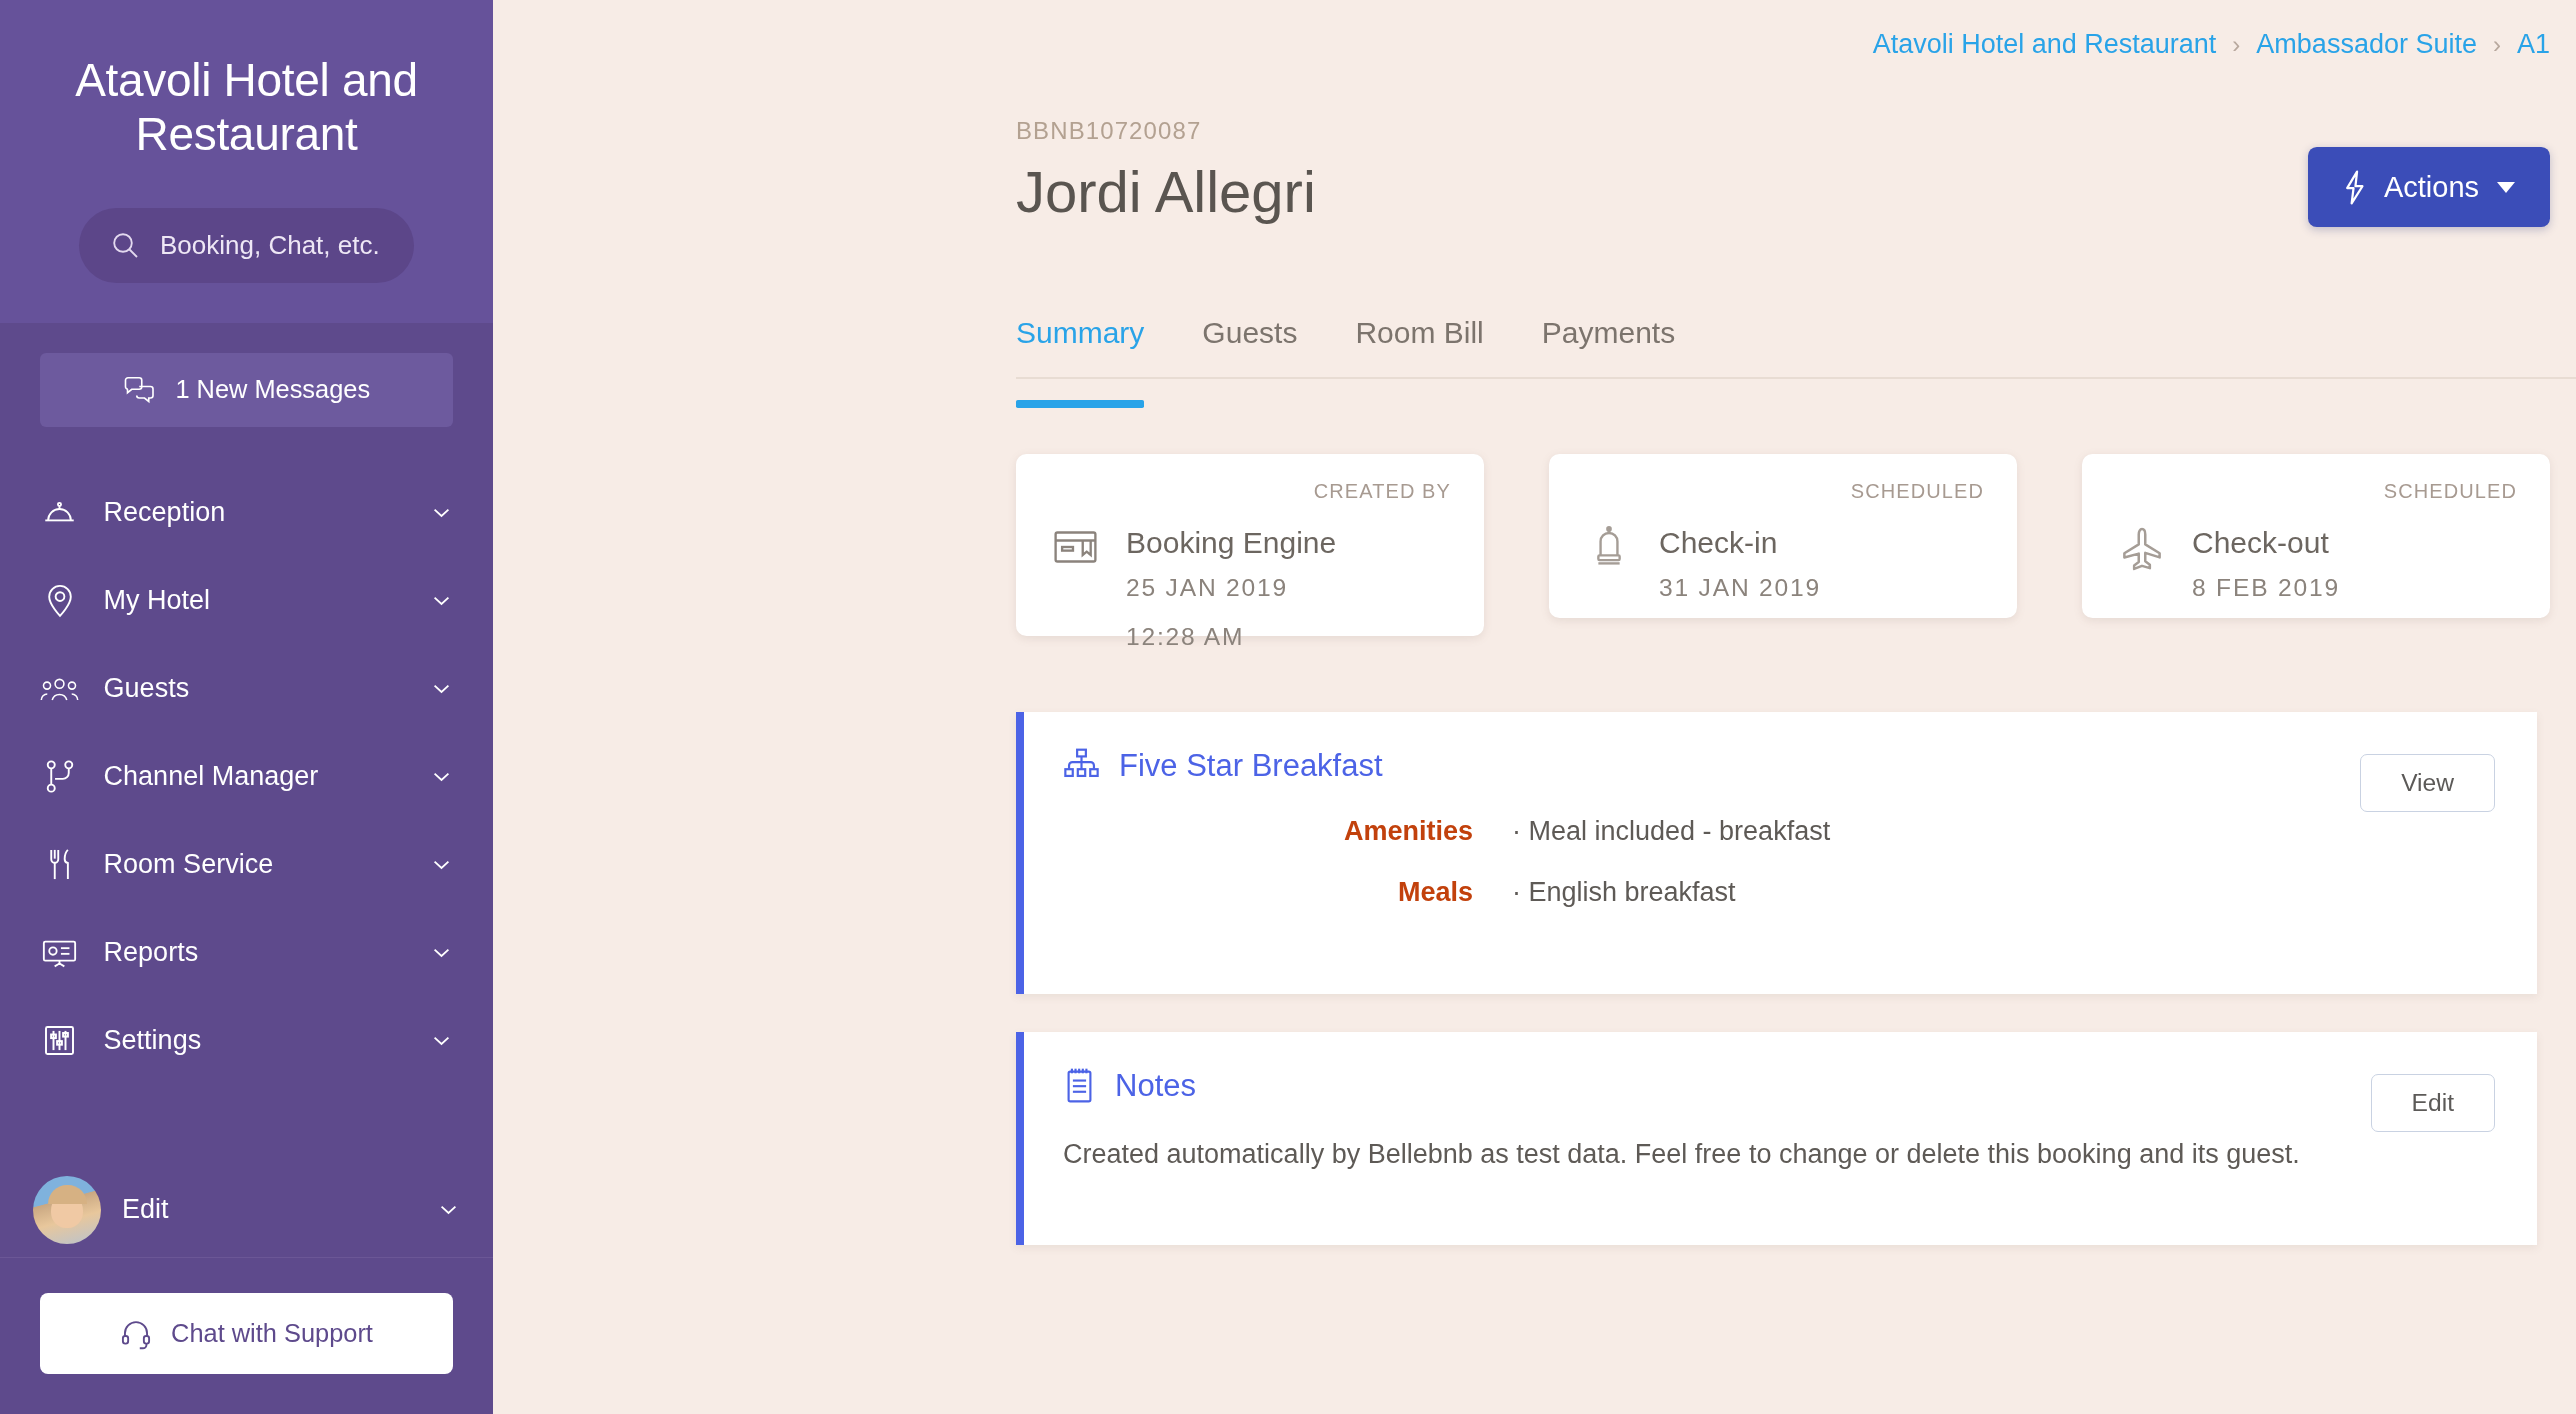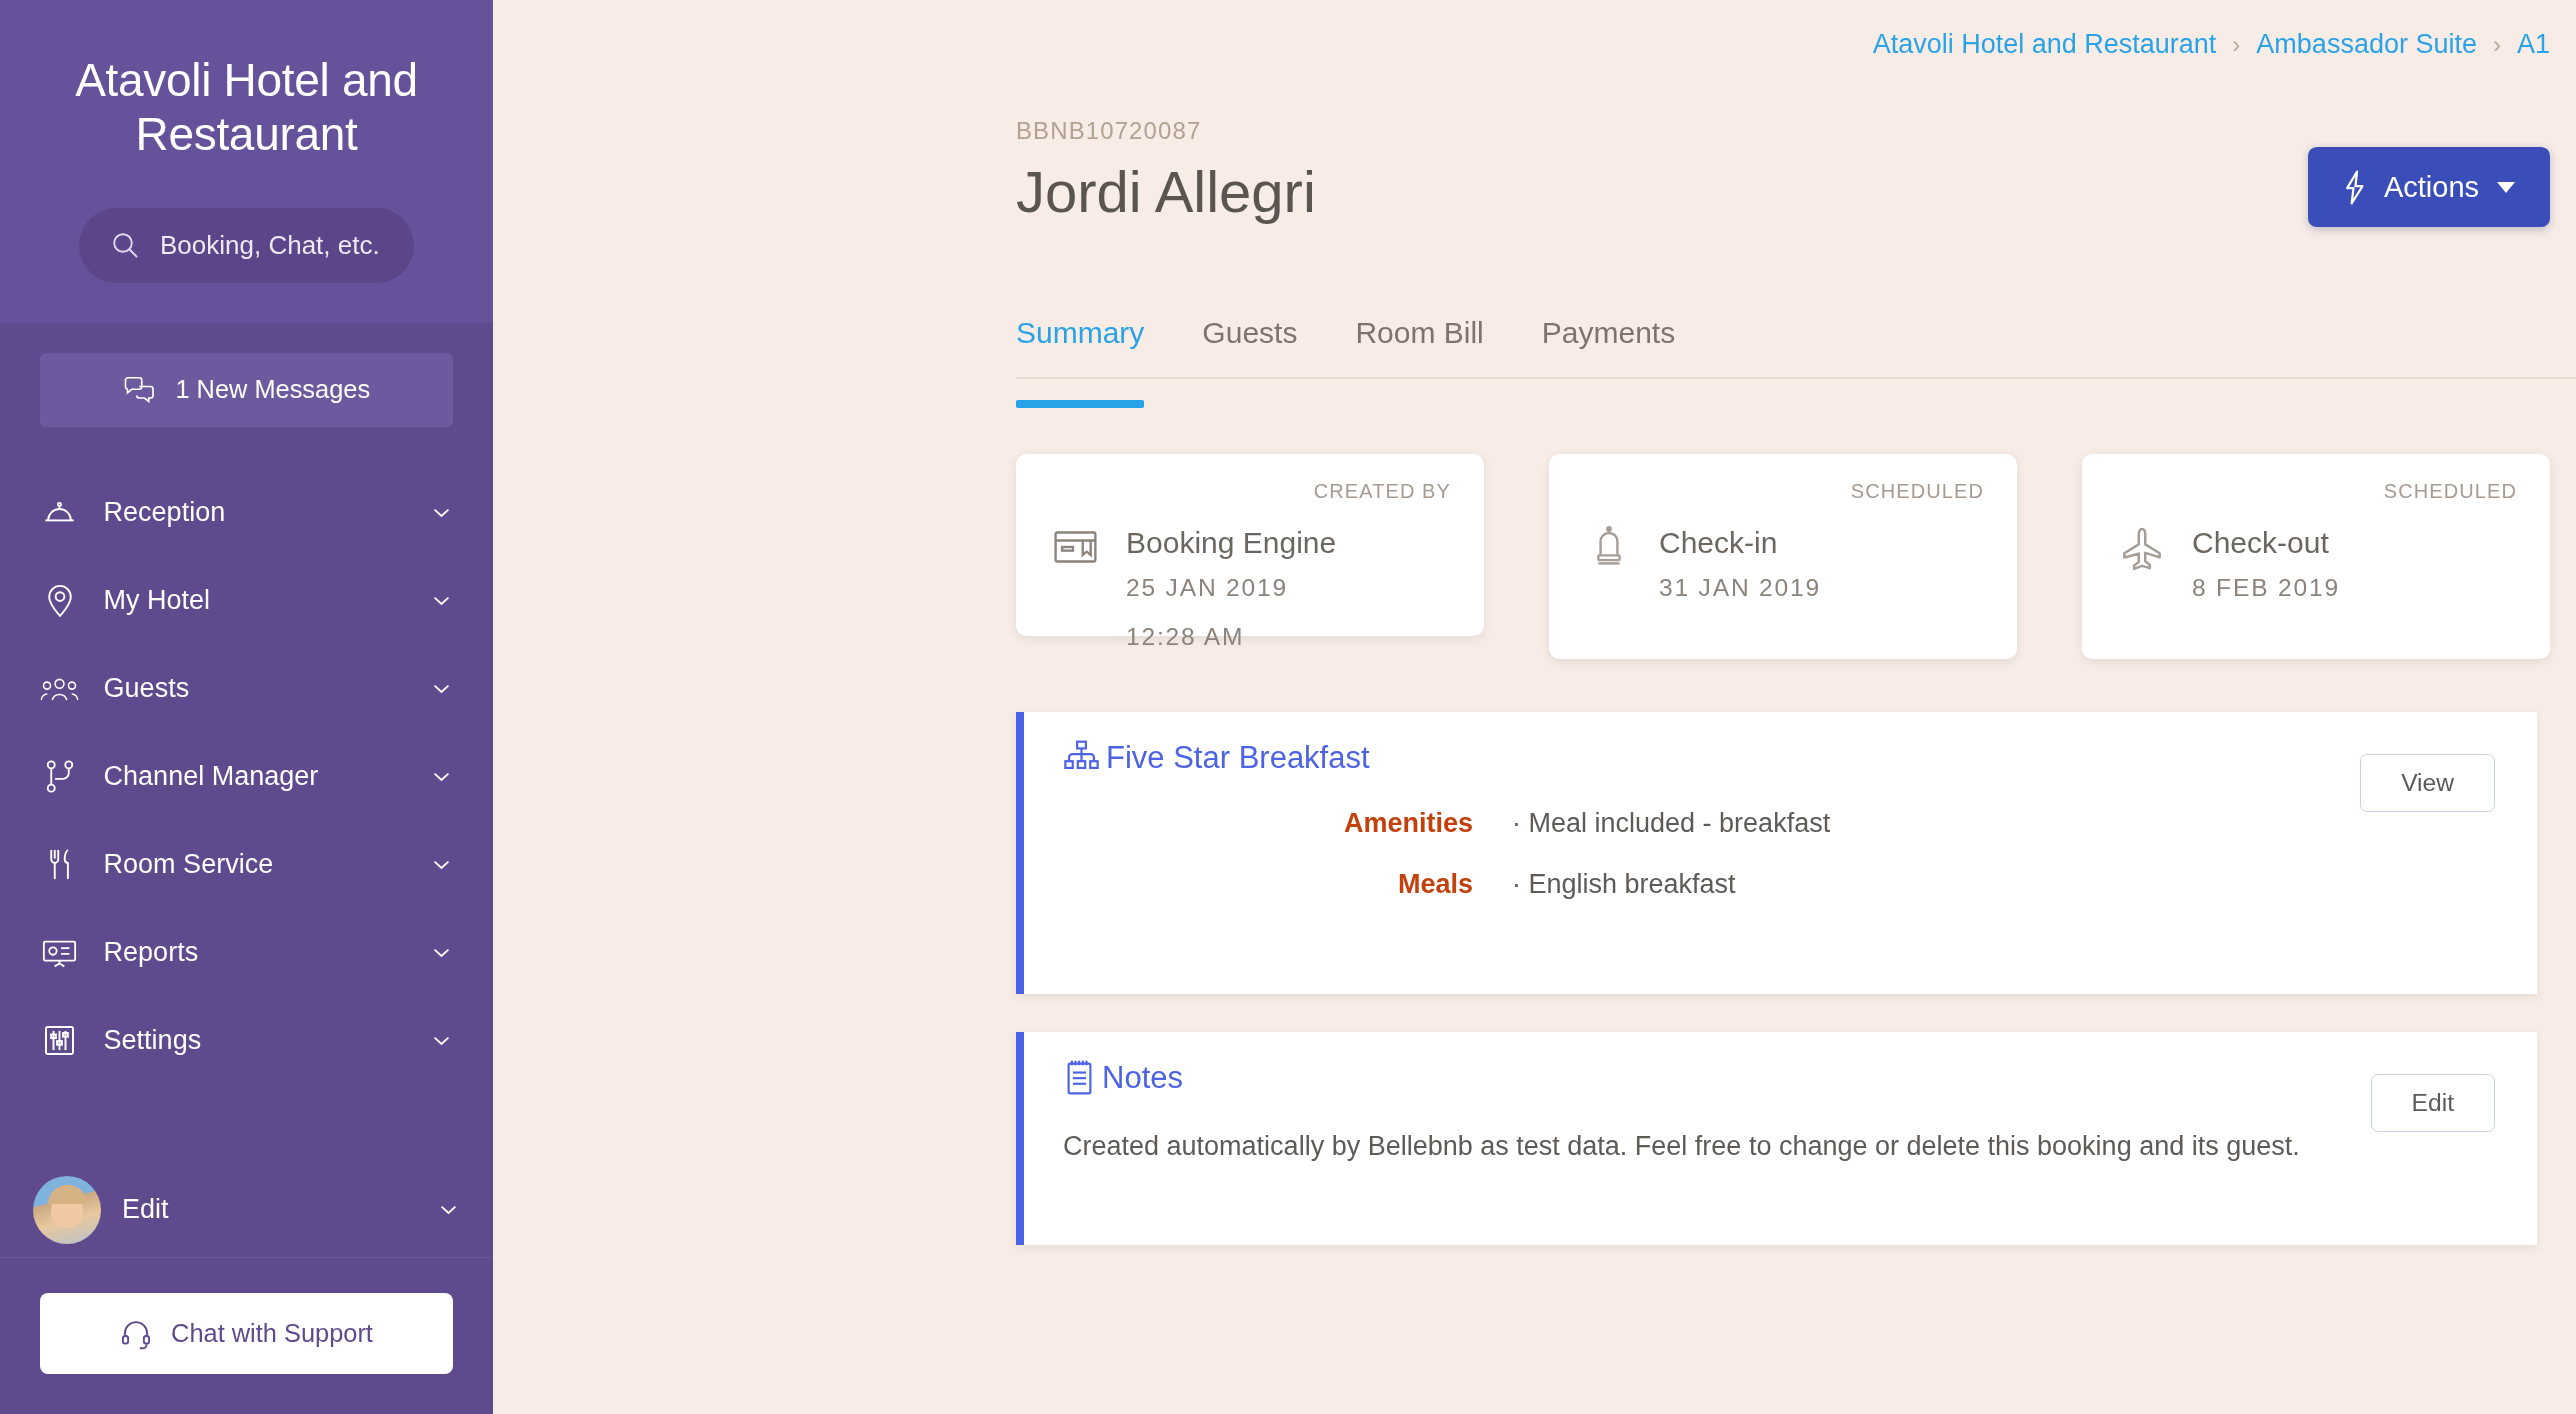--- a/index.html
+++ b/index.html
@@ -105,40 +105,40 @@
 
   
   .status-row { position:absolute; left:523px; top:454px; display:flex; gap:65px; }
   .st-card {
     background:#fff; border-radius:10.5px;
     box-shadow:0 2.6px 8.8px rgba(120,100,90,.13);
     padding:30px 35px 26px;
     position:relative;
   }
   .st-card.c1 { width:468px; height:182px; }
-  .st-card.c2, .st-card.c3 { width:468px; height:205px; }
+  .st-card.c2, .st-card.c3 { width:468px; height:164px; }
   .st-tag {
     position:absolute; right:33px; top:26px;
     font-size:20px; letter-spacing:1.1px; color:#a79a91;
   }
   .st-body { display:flex; gap:26px; align-items:flex-start; margin-top:42px; }
   .st-ico { width:49px; flex:none; display:flex; justify-content:center; }
   .st-txt .t1 { font-size:30px; color:#6c6660; margin-bottom:14px; }
   .st-txt .t2 { font-size:24.6px; color:#8b837c; letter-spacing:1.8px; }
   .st-txt .t3 { font-size:24.6px; color:#8b837c; letter-spacing:1.8px; margin-top:21px; }
 
   
   .panel {
     position:absolute; background:#fff;
     border-left:8px solid #4c63e6;
     box-shadow:0 2.6px 8px rgba(120,100,90,.10);
   }
   .p-breakfast { left:523px; top:712px; width:1521px; height:282px; }
   .p-notes { left:523px; top:1032px; width:1521px; height:213px; }
-  .p-head { display:flex; align-items:center; gap:6px; padding:27px 0 0 39px; }
+  .p-head { display:flex; align-items:center; gap:19px; padding:35px 0 0 39px; }
   .p-title { font-size:31px; color:#4c63e6; }
   .p-btn {
     position:absolute; right:42px; top:42px;
     border:0.9px solid #c9d2e2; border-radius:7px; background:#fff;
     font-size:24.6px; color:#5c5a58;
     padding:14px 40px; cursor:pointer;
   }
   .kv-rows { margin-top:32px; padding-left:39px; }
   .kv { display:flex; align-items:baseline; margin-bottom:30px; }
   .kv-k { width:449px; text-align:right; font-size:27px; color:#c2410c; font-weight:700; padding-right:39px; }

